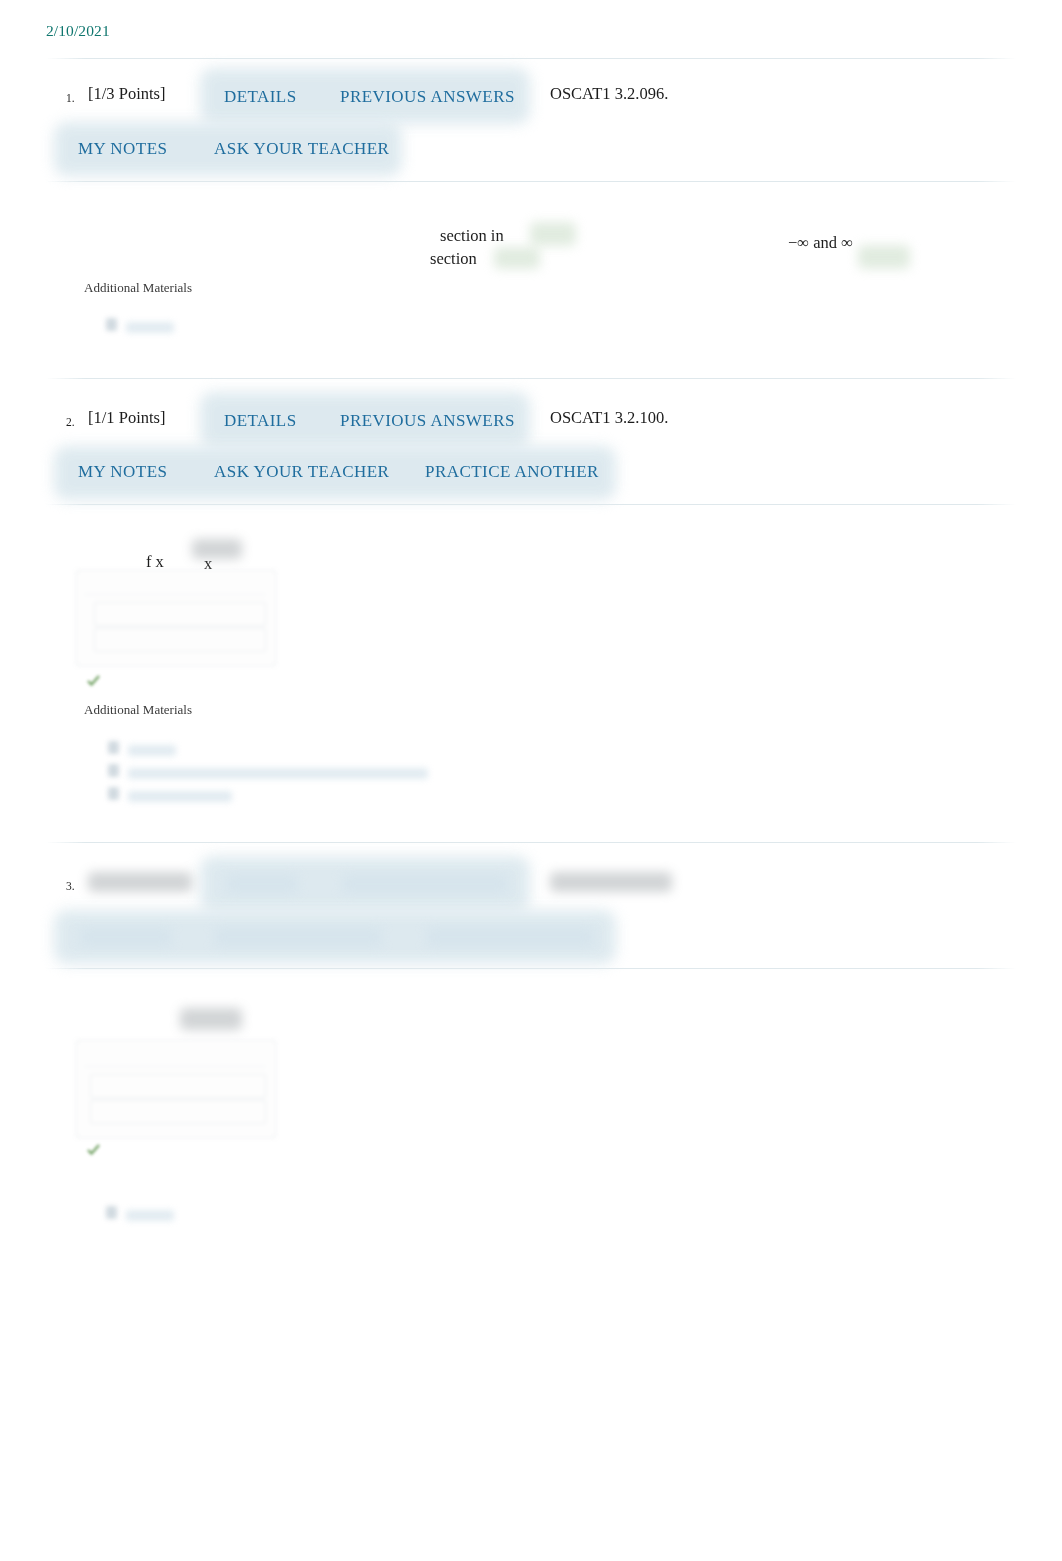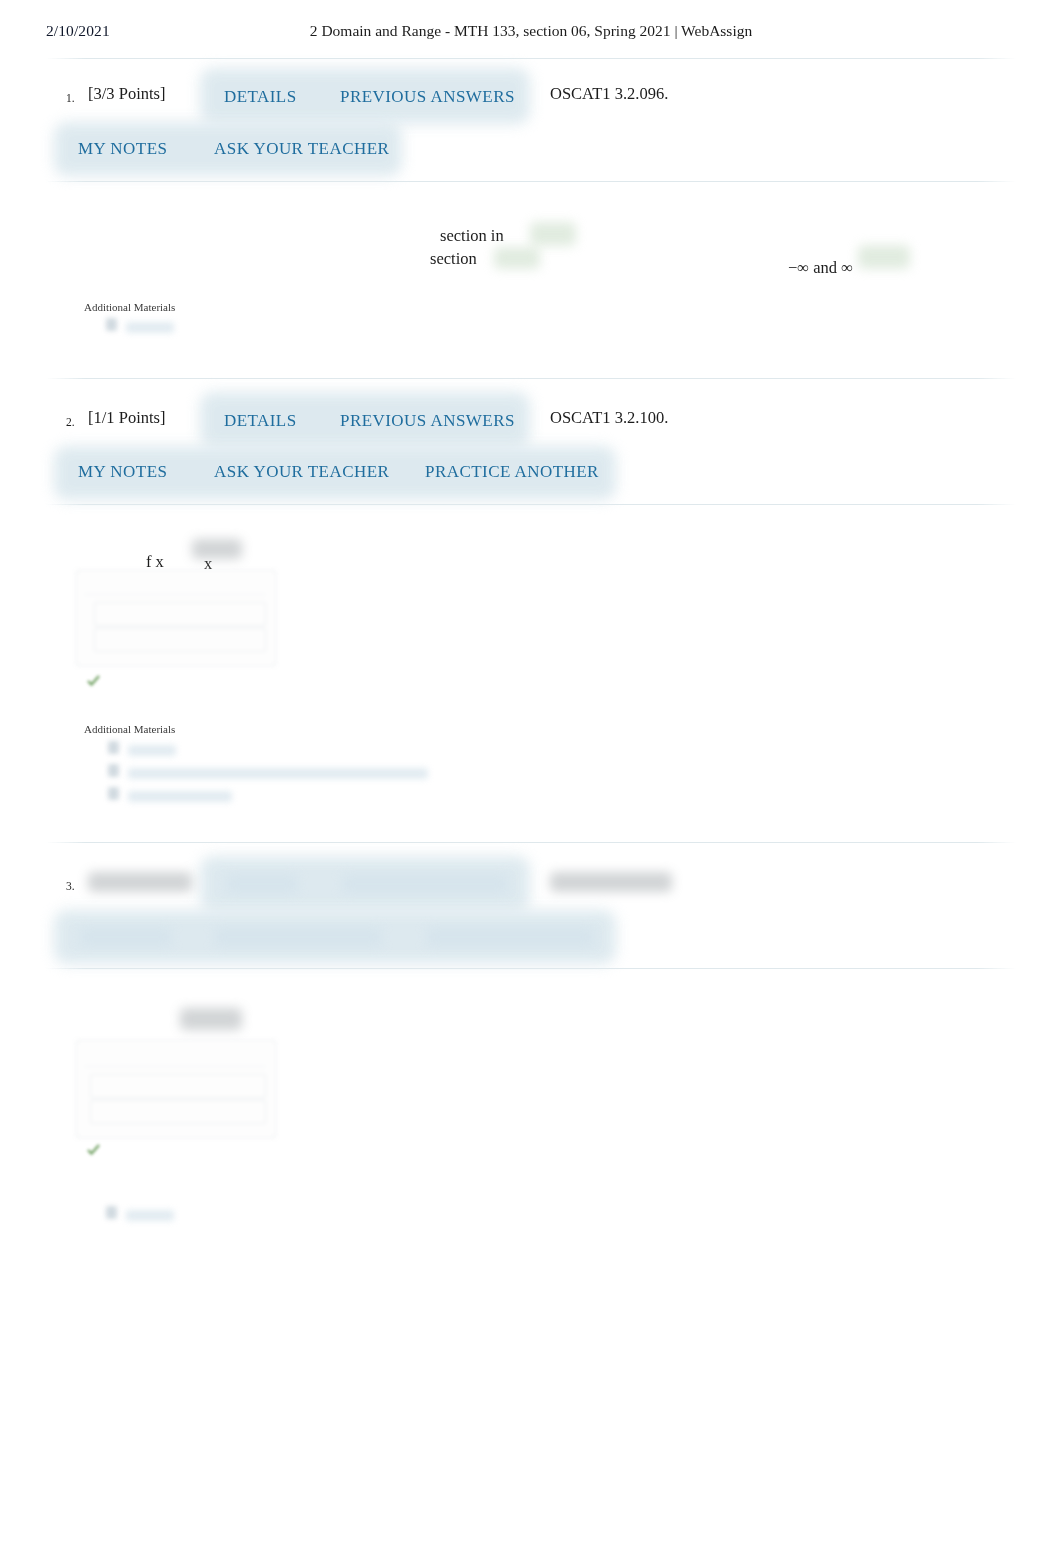--- a/index.html
+++ b/index.html
@@ -11,21 +11,21 @@
     position:relative;
     overflow:hidden;
   }
 
   
   .page-header{
     position:absolute;left:0;top:22px;width:1062px;height:24px;
   }
   .hdr-date{
     position:absolute;left:46px;top:0;
-    font-size:15.5px;color:#0f172a;letter-spacing:.1px;white-space:nowrap;
+    font-size:15.5px;color:#0f766e;letter-spacing:.1px;white-space:nowrap;
   }
   .hdr-title{
     position:absolute;left:0;top:0;width:1062px;
     text-align:center;font-size:15.5px;color:#1c1c1c;white-space:nowrap;
   }
 
   
   .problem{position:absolute;left:0;width:1062px;}
 
   .rule{
@@ -78,21 +78,21 @@
   }
   .smudge{
     position:absolute;border-radius:5px;
     filter:blur(5.5px);
   }
   .smudge.green{background:#cfe0cd;opacity:.62;}
   .smudge.blue{background:#d4e3ec;opacity:.7;}
   .smudge.dark{background:#9aa0a4;opacity:.45;}
 
   .addmat{
-    position:absolute;font-size:11px;color:#3a3a3a;white-space:nowrap;margin-top:21px;
+    position:absolute;font-size:13px;color:#3a3a3a;white-space:nowrap;
   }
 
   
   .panel{position:absolute;filter:blur(2.2px);opacity:.55;}
   .panel .pbox{
     position:absolute;border:1px solid #d7dce0;background:#fdfdfd;border-radius:2px;
   }
   .panel .pline{position:absolute;background:#e3e7ea;height:1px;}
 
   .checkmark{
@@ -107,44 +107,43 @@
   .linkicon{
     position:absolute;width:11px;height:13px;border-radius:2px;
     background:#ccd6dd;filter:blur(2.4px);opacity:.9;
   }
 </style>
 </head>
 <body>
 
 <div class="page-header">
   <div class="hdr-date">2/10/2021</div>
-  <div class="hdr-title">2 Domain and Range - MTH 133, section 06, Spring 2021 | WebAssign</div>
 </div>
 
 <div class="problem">
 
   <div class="rule" style="top:58px;"></div>
 
   <div class="btn-glow" style="left:200px;top:68px;width:330px;height:56px;"></div>
   <div class="btn-glow" style="left:54px;top:122px;width:348px;height:54px;"></div>
 
   <div class="pnum" style="left:66px;top:92px;">1.</div>
-  <div class="points" style="left:88px;top:84px;">[3/3 Points]</div>
+  <div class="points" style="left:88px;top:84px;">[1/3 Points]</div>
   <div class="qcode" style="left:550px;top:84px;">OSCAT1 3.2.096.</div>
 
   <button class="btn" style="left:224px;top:88px;">DETAILS</button>
   <button class="btn" style="left:340px;top:88px;">PREVIOUS ANSWERS</button>
   <button class="btn" style="left:78px;top:140px;">MY NOTES</button>
   <button class="btn" style="left:214px;top:140px;">ASK YOUR TEACHER</button>
 
   <div class="rule" style="top:181px;"></div>
 
   <div class="blurtext" style="left:440px;top:226px;">section in</div>
   <div class="blurtext" style="left:430px;top:249px;">section</div>
-  <div class="blurtext" style="left:788px;top:258px;">−∞ and ∞</div>
+  <div class="blurtext" style="left:788px;top:233px;">−∞ and ∞</div>
 
   <div class="smudge green" style="left:530px;top:222px;width:46px;height:24px;"></div>
   <div class="smudge green" style="left:494px;top:247px;width:46px;height:22px;"></div>
   <div class="smudge green" style="left:858px;top:245px;width:52px;height:24px;"></div>
 
   <div class="addmat" style="left:84px;top:280px;">Additional Materials</div>
   <div class="linkicon" style="left:106px;top:318px;"></div>
   <div class="linkbar" style="left:126px;top:322px;width:48px;"></div>
 </div>
 

